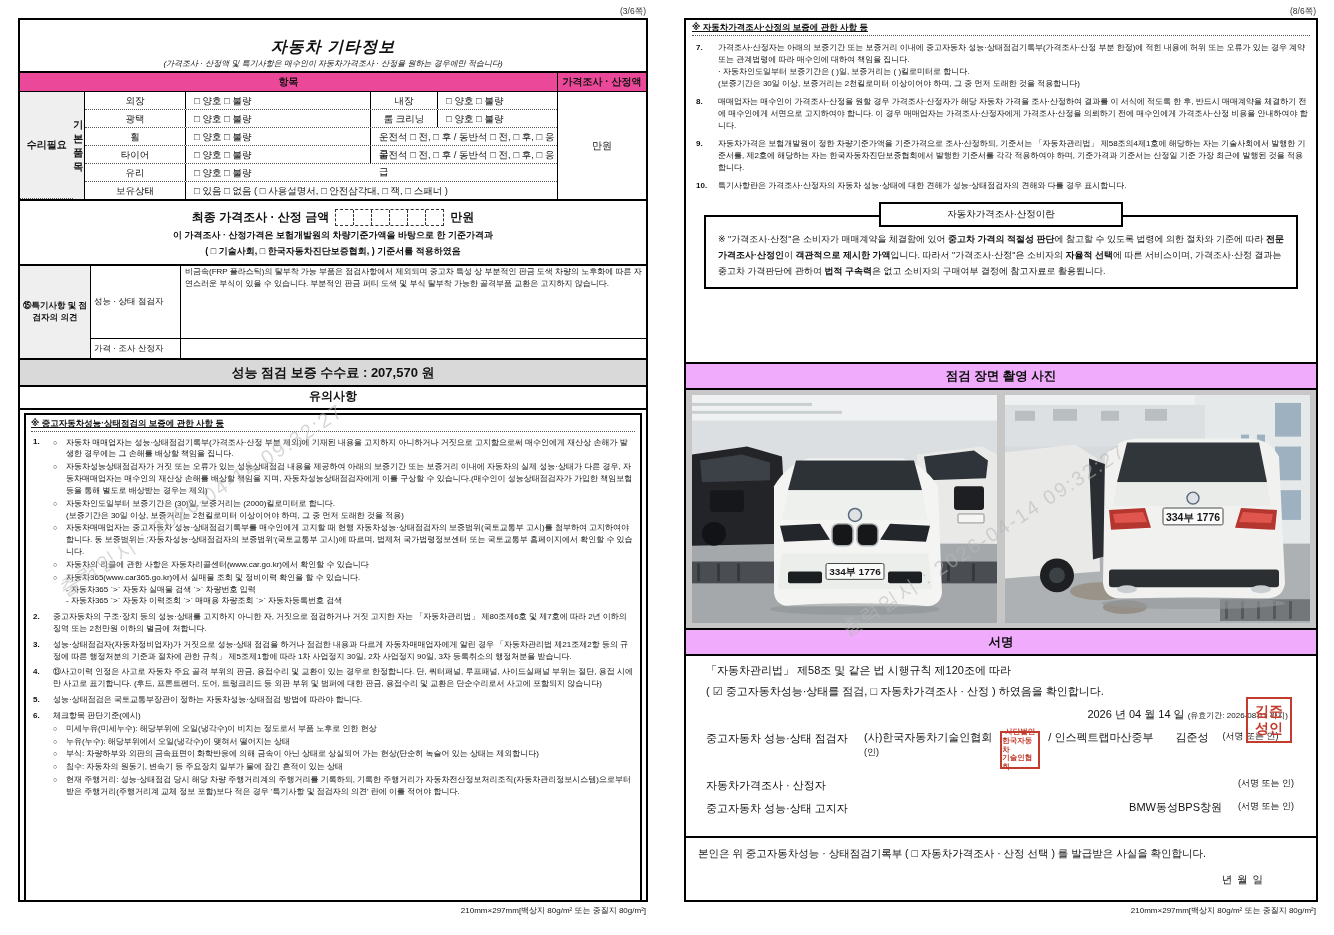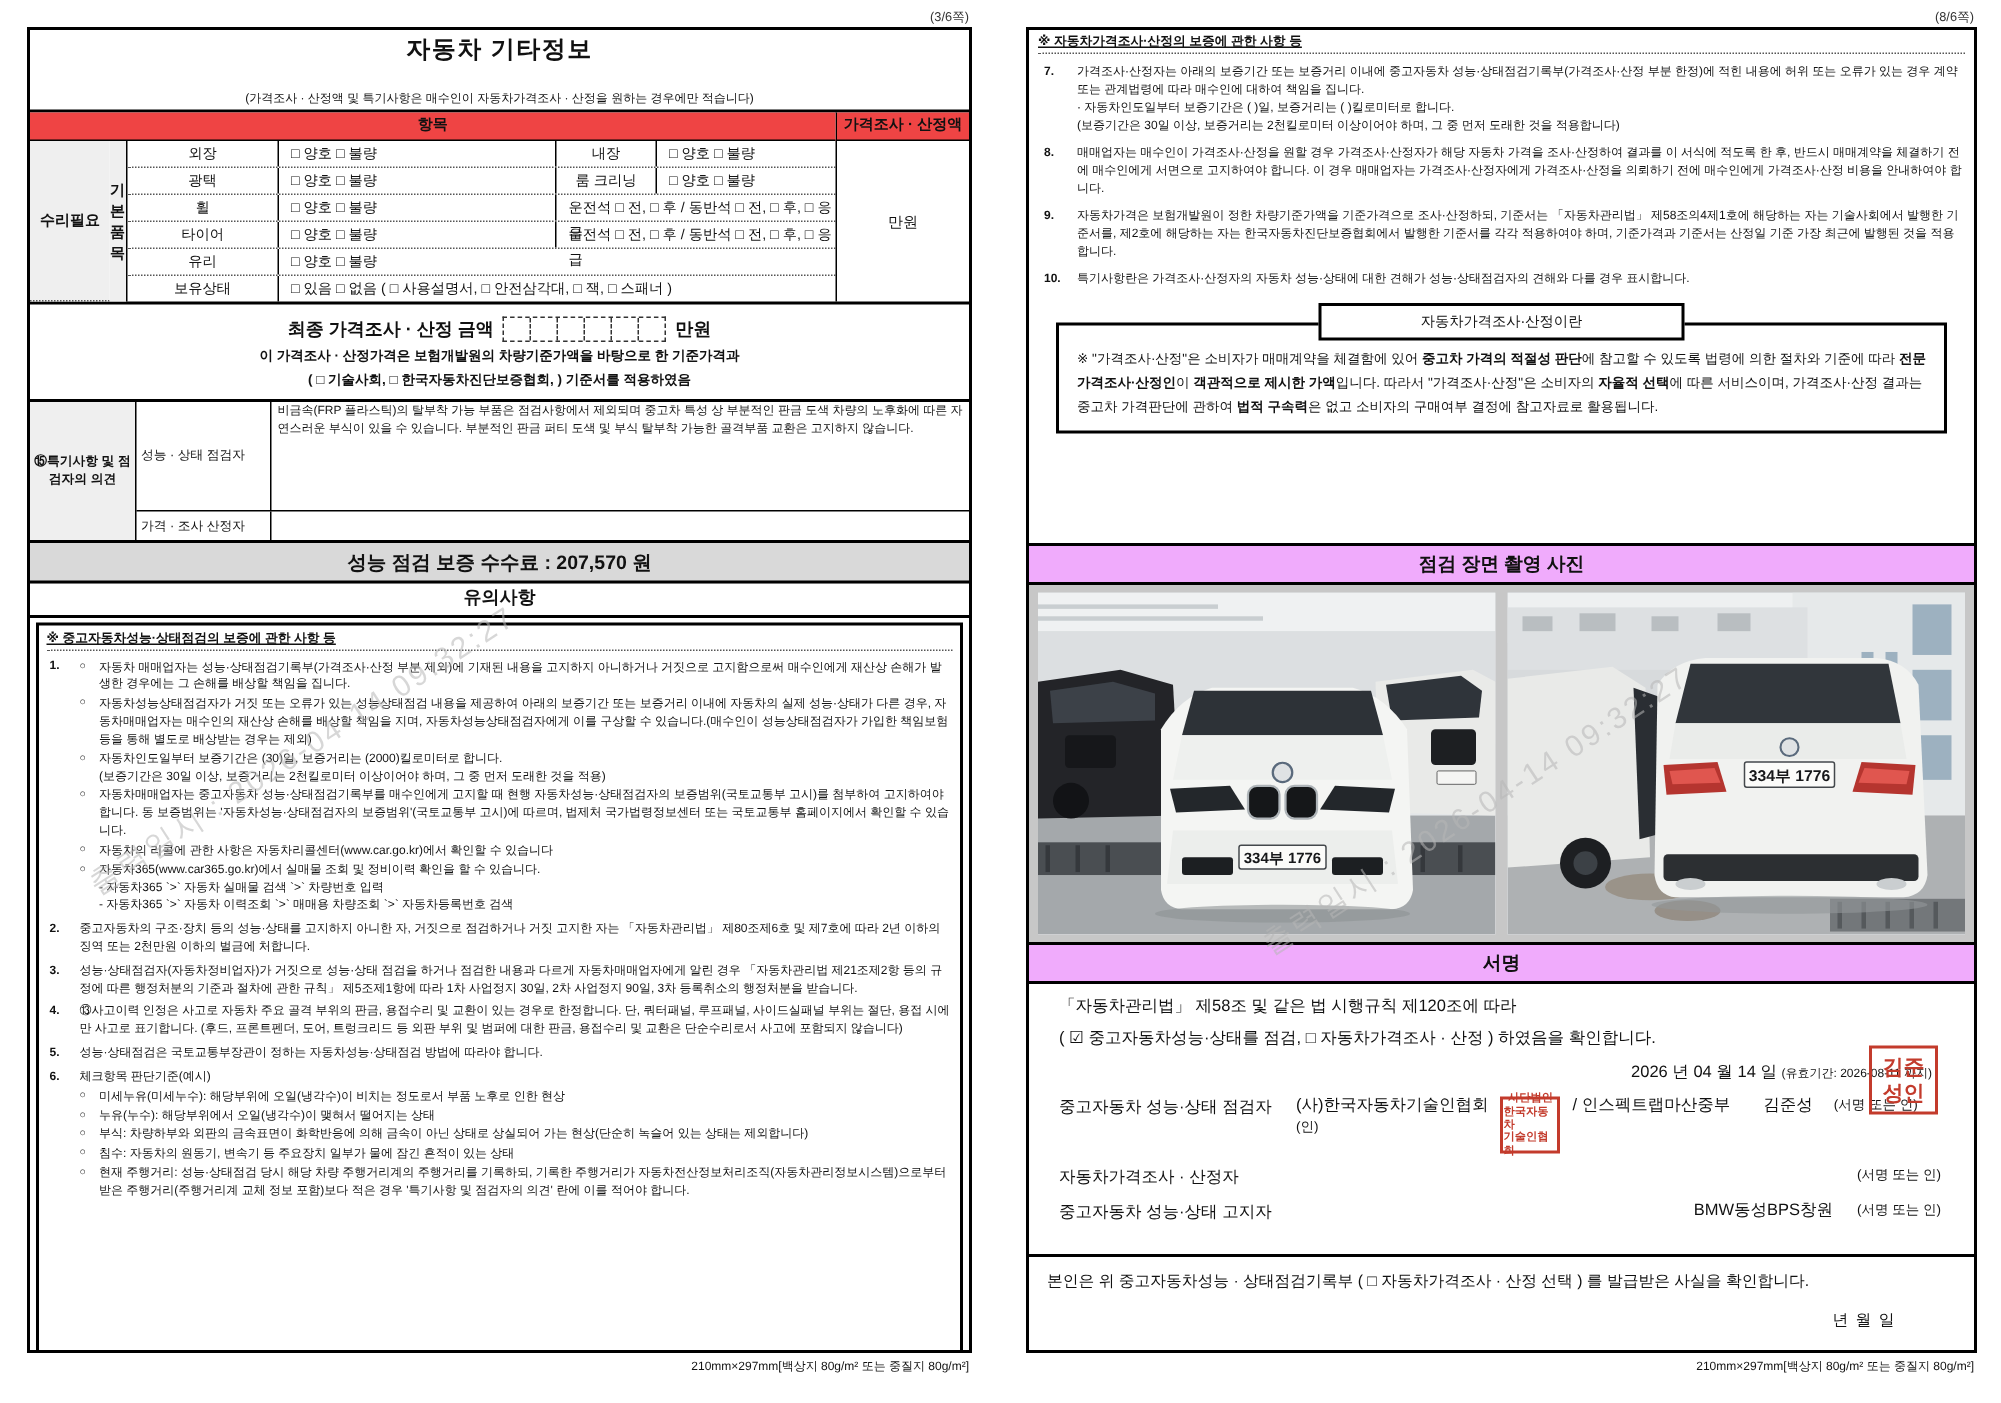--- a/index.html
+++ b/index.html
@@ -6,26 +6,26 @@
   body{width:1334px;height:935px;overflow:hidden;
        font-family:"Liberation Sans","DejaVu Sans",sans-serif;color:#111;}
   .sheet{display:flex;gap:36px;padding:4px 16px 0 18px;}
   .page{width:634px;}
   .pageno{text-align:right;font-size:8.5px;color:#333;height:14px;line-height:14px;padding-right:2px;}
   .pageframe{border:2px solid #000;height:884px;position:relative;overflow:hidden;background:#fff;box-sizing:border-box;}
   .wm{position:absolute;font-size:20px;letter-spacing:2px;color:#b7b7b7;opacity:.55;
       transform:rotate(-33deg);transform-origin:0 0;white-space:nowrap;pointer-events:none;z-index:5;}
 
   
-  .titleblock{border-bottom:2px solid #000;text-align:center;padding:3px 0 2px;}
+  .titleblock{border-bottom:2px solid #000;text-align:center;padding:17px 0 2px;font-style:italic;}
   .title{font-size:16px;font-weight:bold;letter-spacing:1px;}
-  .subtitle{font-size:8px;margin-top:16px;}
+  .subtitle{font-size:8px;margin-top:0;}
   .tbl{display:flex;border-bottom:2px solid #000;}
   .tbl-main{flex:1;display:flex;flex-direction:column;border-right:1px solid #000;}
-  .th{background:#ef4444;font-weight:bold;font-size:10px;text-align:center;height:18px;line-height:18px;border-bottom:1px solid #000;}
+  .th{background:#ec4899;font-weight:bold;font-size:10px;text-align:center;height:18px;line-height:18px;border-bottom:1px solid #000;}
   .tbody{display:flex;flex:1;}
   .gcol{width:64px;display:flex;flex-direction:row;border-right:1px solid #000;}
   .gcell{display:flex;align-items:center;justify-content:center;background:#efefef;font-weight:bold;font-size:10px;}
   .g1{flex:5;border-bottom:1px dotted #555;}
   .g2{flex:1;}
   .rcol{flex:1;display:flex;flex-direction:column;}
   .trow{display:flex;height:17px;line-height:17px;font-size:9.5px;}
   .trow + .trow{border-top:1px dotted #555;}
   .lcell{width:100px;text-align:center;border-right:1px solid #000;}
   .vcell{width:176px;padding-left:8px;border-right:1px solid #000;}

